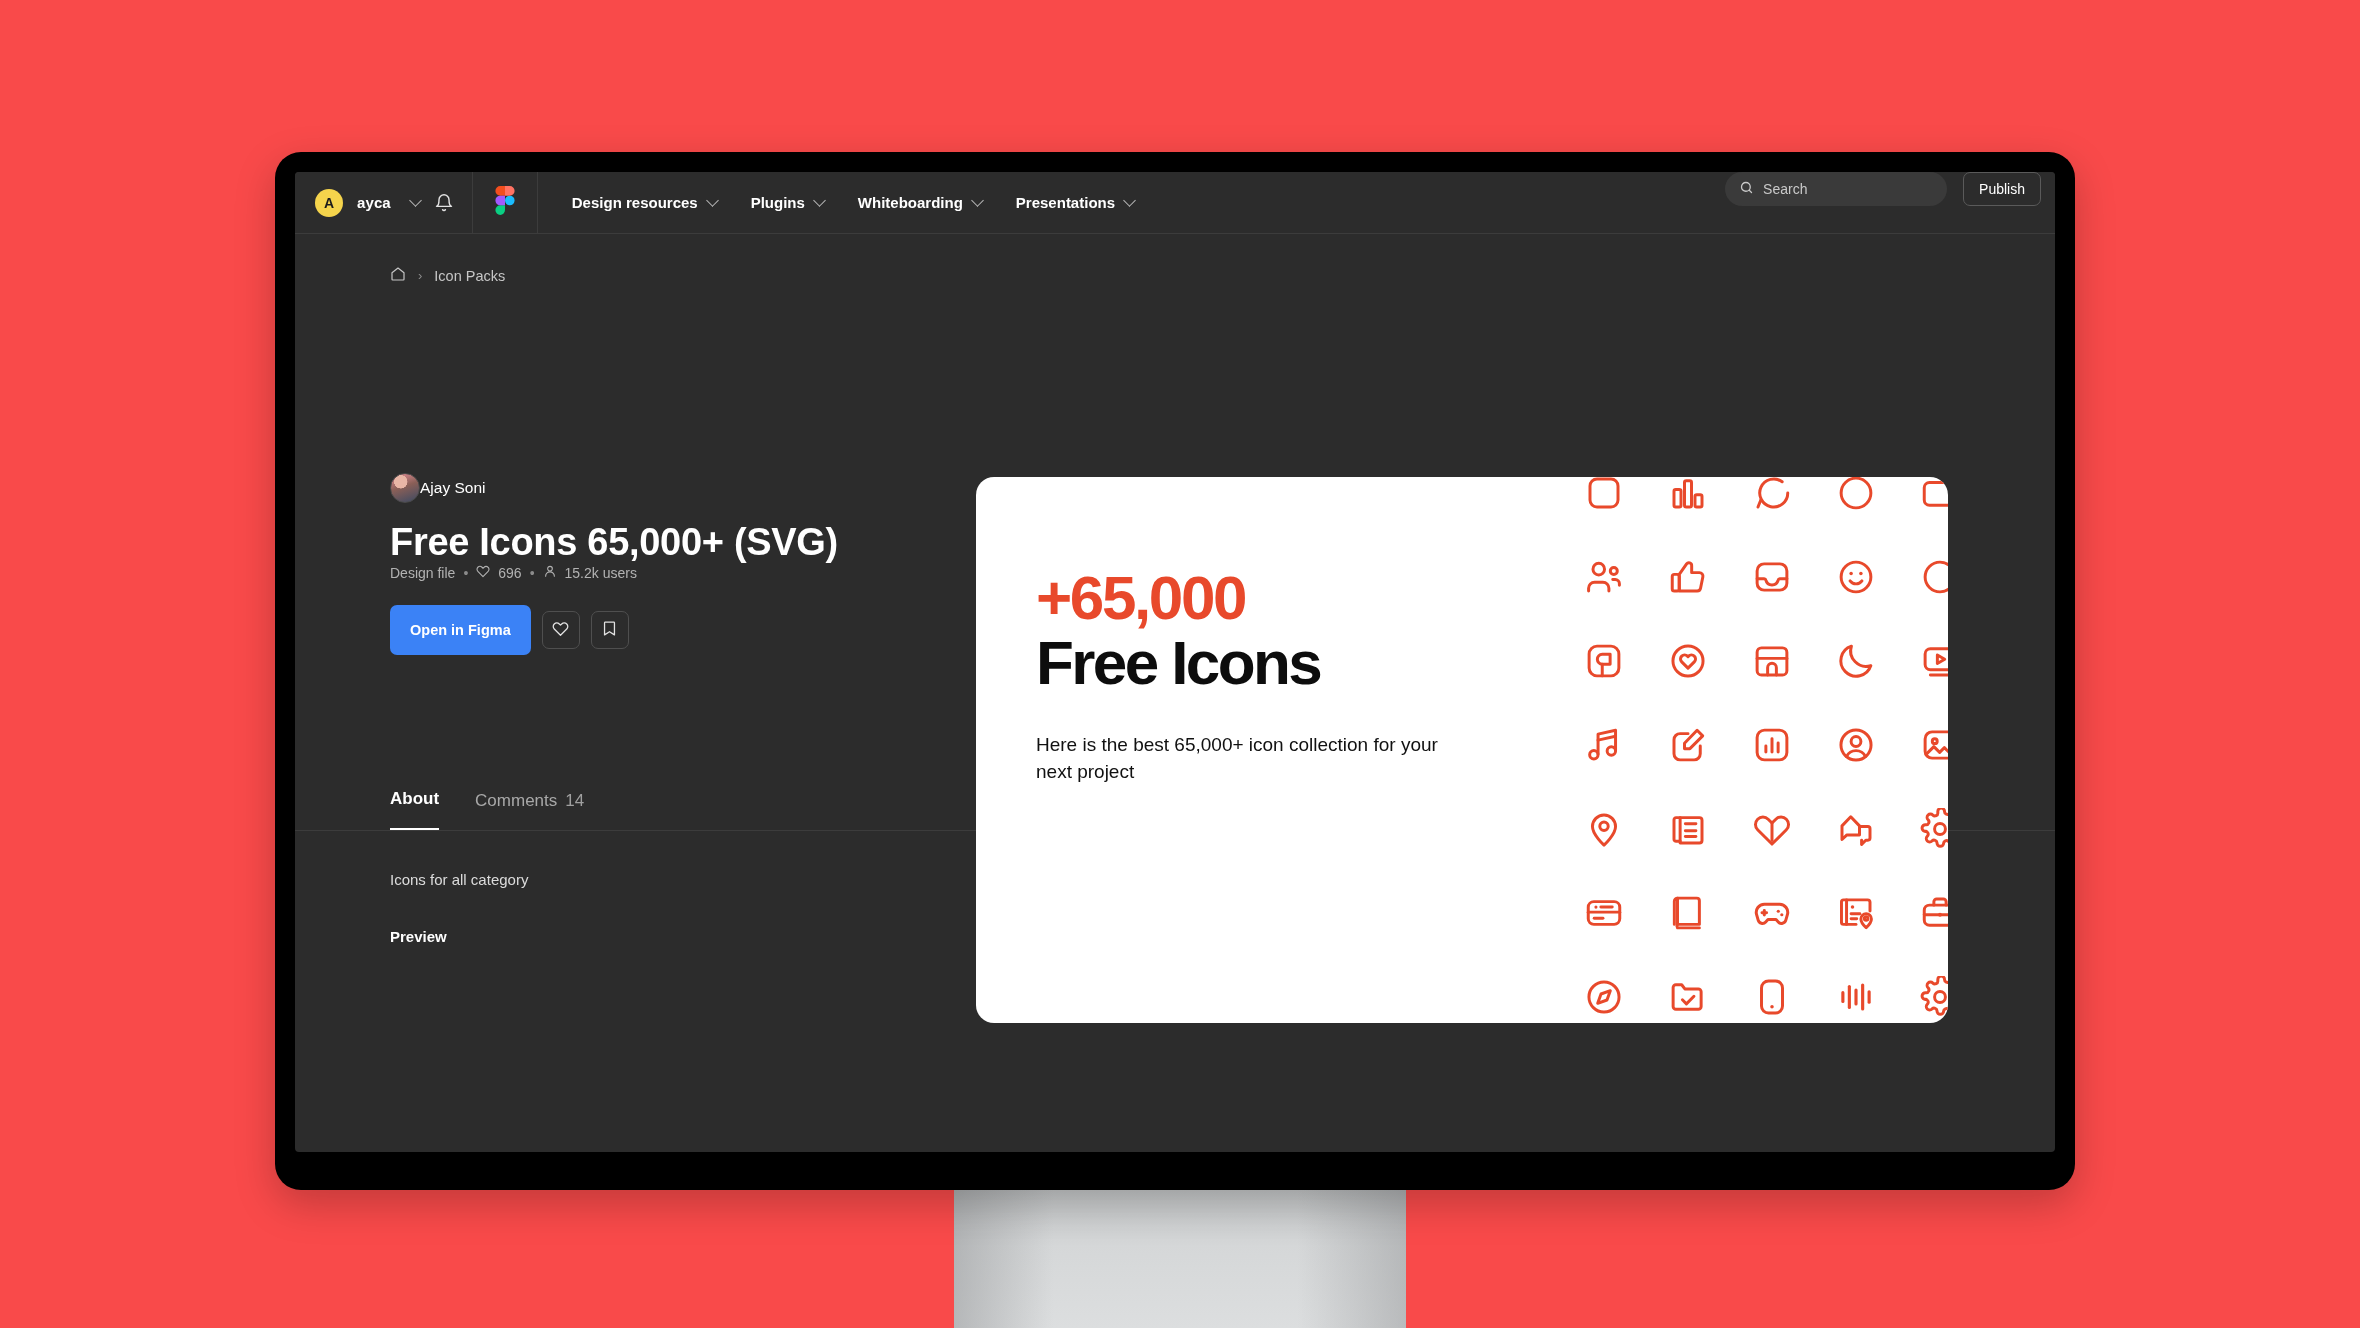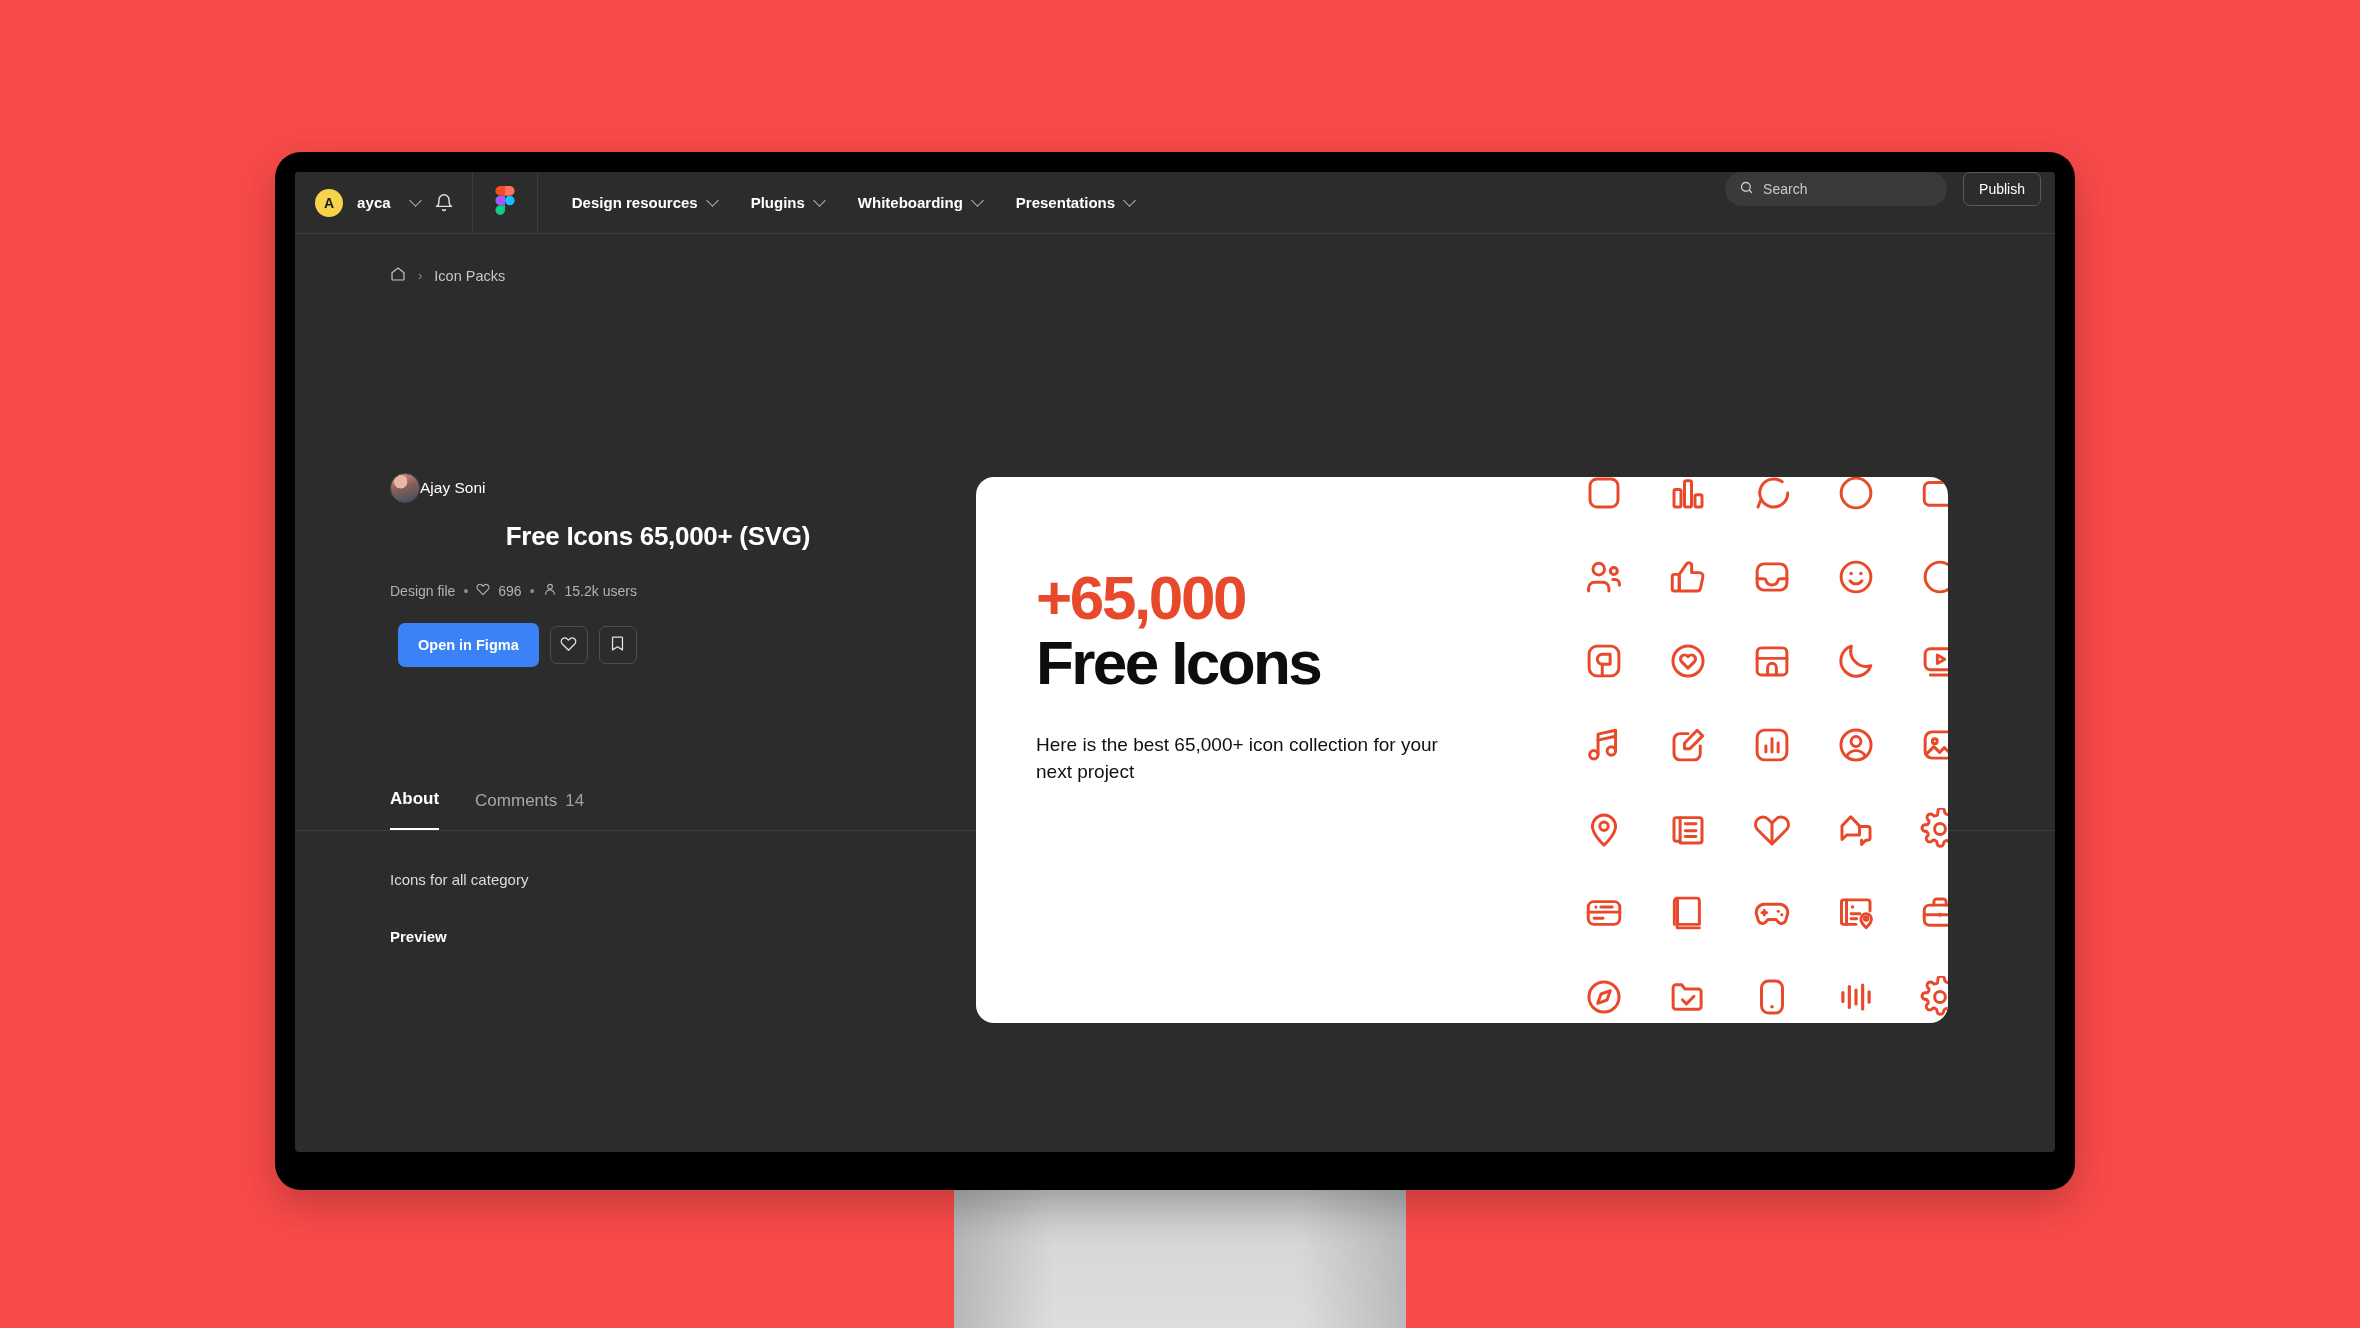--- a/index.html
+++ b/index.html
@@ -101,34 +101,33 @@
   }
   #author-row { display:flex; align-items:center; gap:0; margin-bottom: 18px;}
   #author-avatar {
     width:30px;height:30px;border-radius:50%;
     background: radial-gradient(circle at 35% 28%, #e9b6a6 0 24%, transparent 25%),
                 linear-gradient(160deg,#e8909a 0%, #8a5f57 45%, #3c4a63 100%);
     border:1px solid #4a4a4a;
   }
   #author-name { color:#fff; font-size:15.5px; font-weight:400; }
   #file-title {
-    color:#fff; font-size:26px; font-weight:700; letter-spacing:-0.3px;
-    margin-bottom: 30px; white-space:nowrap;text-align:right;
+    color:#fff; font-size:38px; font-weight:700; letter-spacing:-0.3px;
+    margin-bottom: 0; white-space:nowrap;text-align:right;
   }
   #meta-row {
     display:flex; align-items:center; gap:8px; color:#b2b2b2; font-size:14px;
     margin-bottom: 24px;
   }
   #meta-row .dot { color:#8b8b8b; }
   #actions { display:flex; align-items:center; gap:11px; }
   #open-figma {
-    height:44px; padding:0 20px; border-radius:7px; border:none;
+    height:50px; padding:0 20px; border-radius:7px; border:none;
     background:#3b82f6; color:#fff; font-size:14.5px; font-weight:700; cursor:pointer;
     font-family:"Liberation Sans",sans-serif;
-    margin-left:8px;
   }
   .icon-btn {
     width:38px;height:38px;border-radius:7px;border:1px solid #4f4f4f;
     background:transparent; display:flex;align-items:center;justify-content:center;cursor:pointer;
   }
 
   
   #preview-card {
     position:absolute; left: 681px; top: 192px;
     width: 972px; height: 546px;

